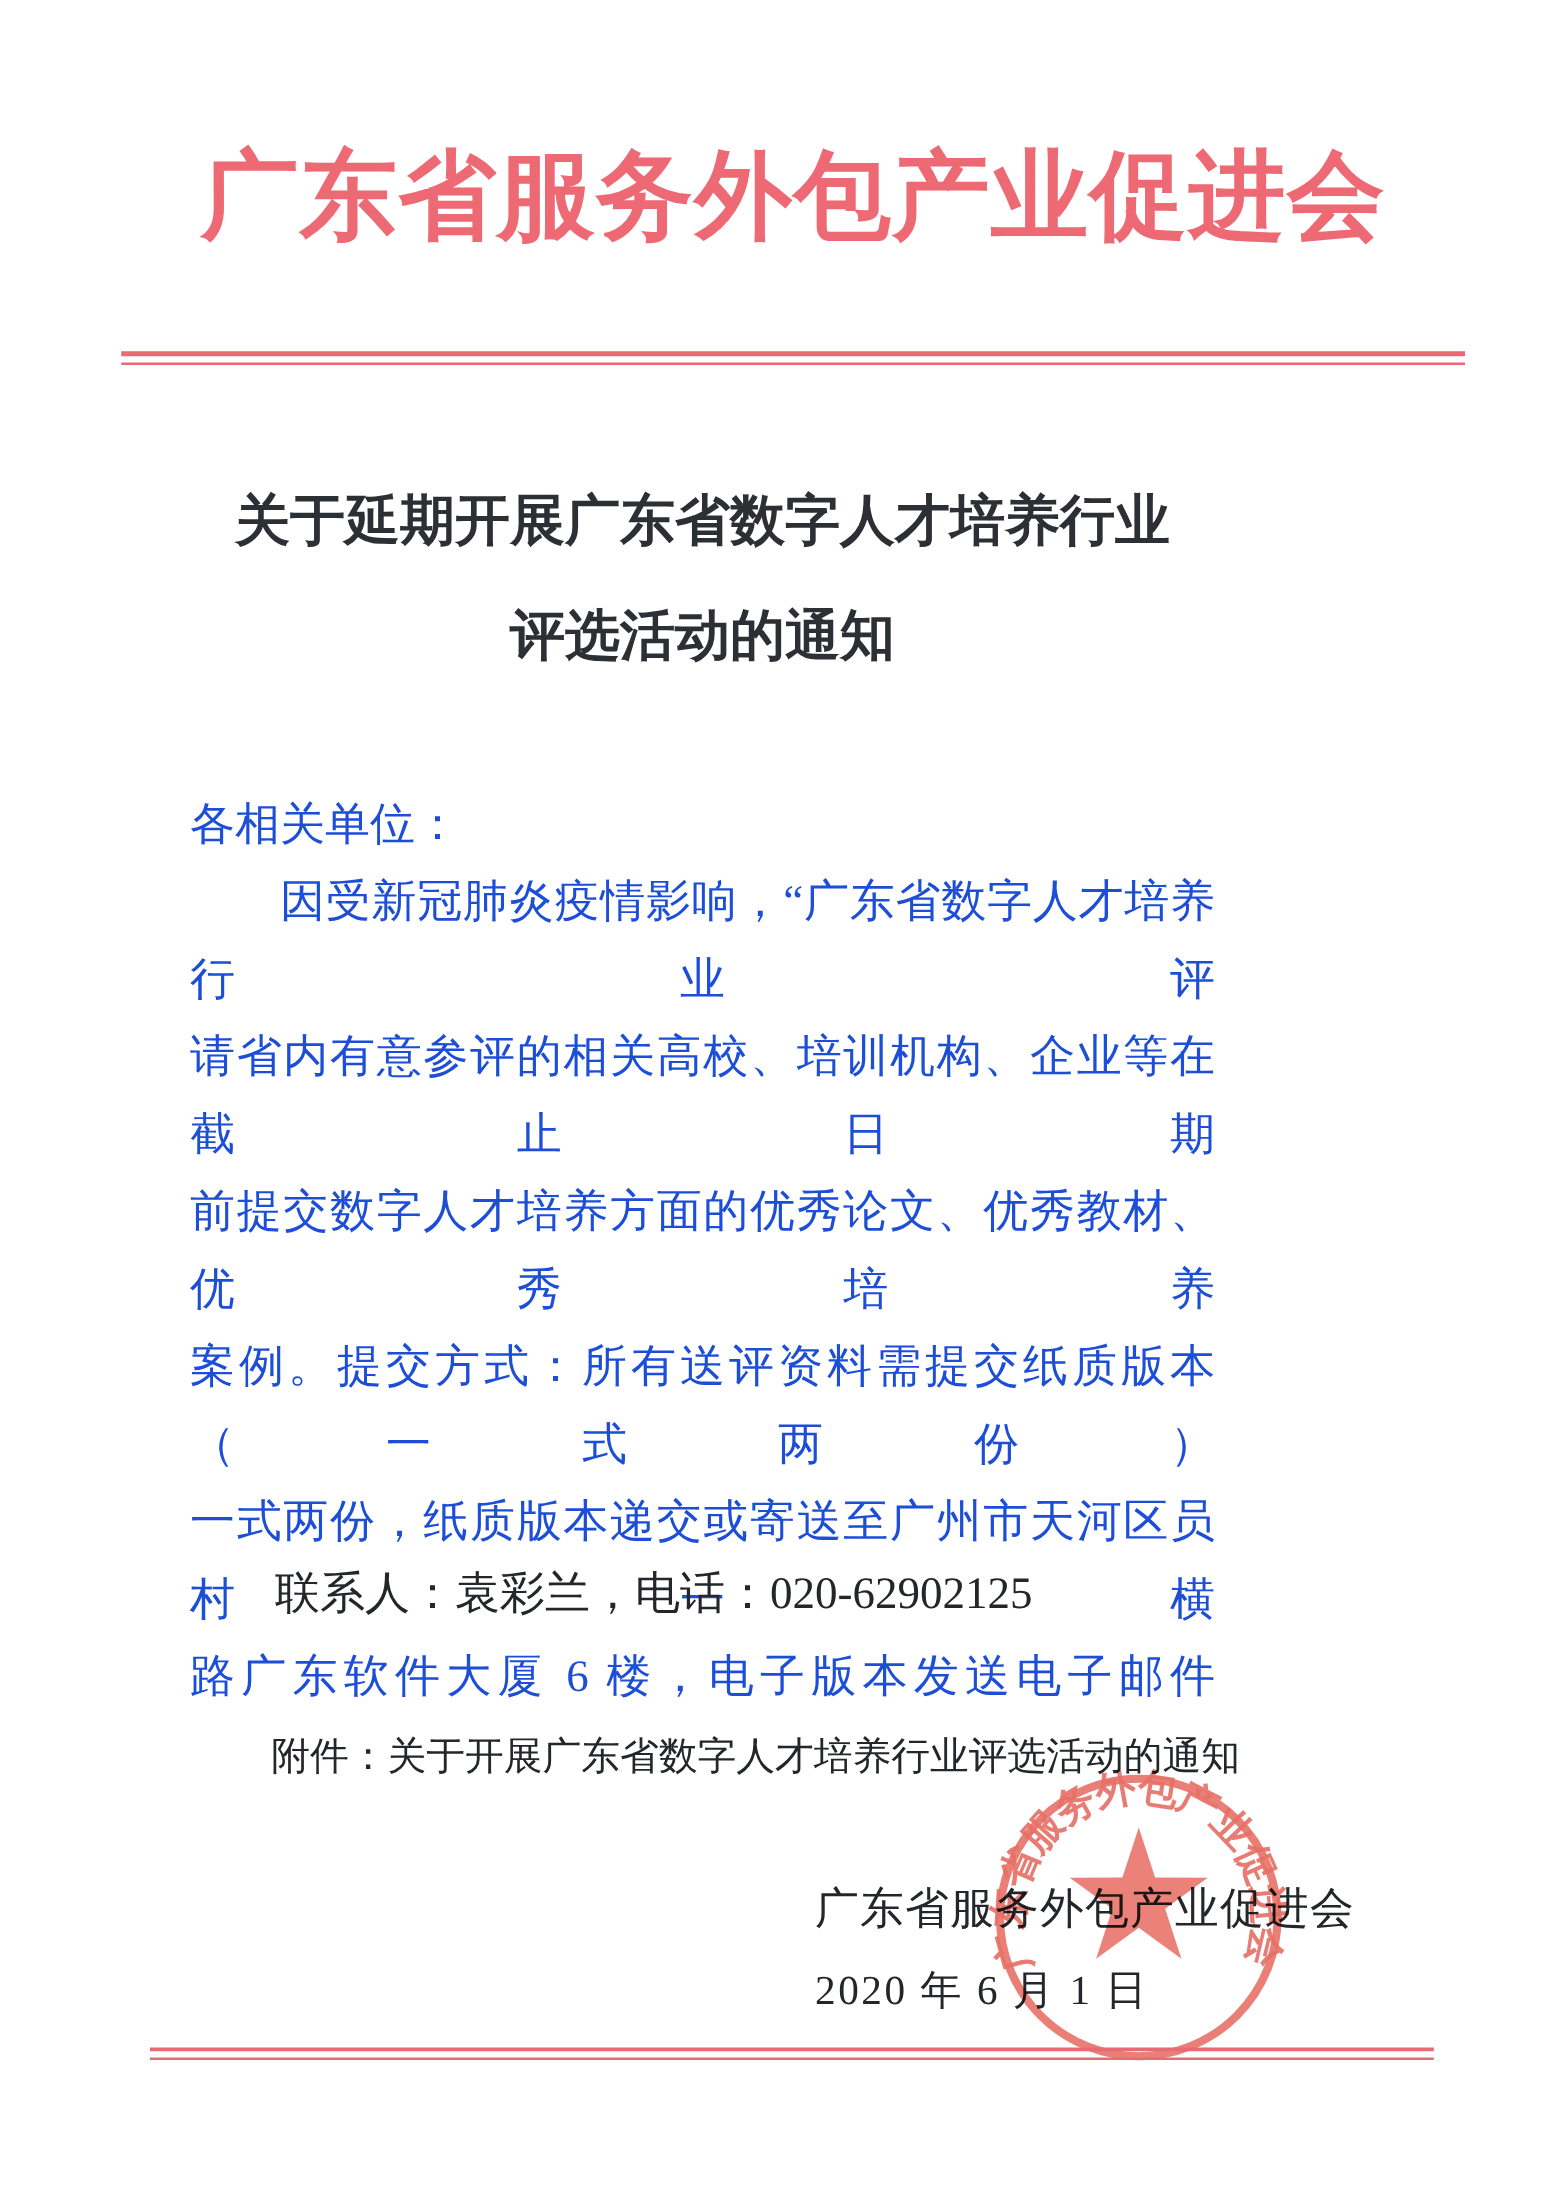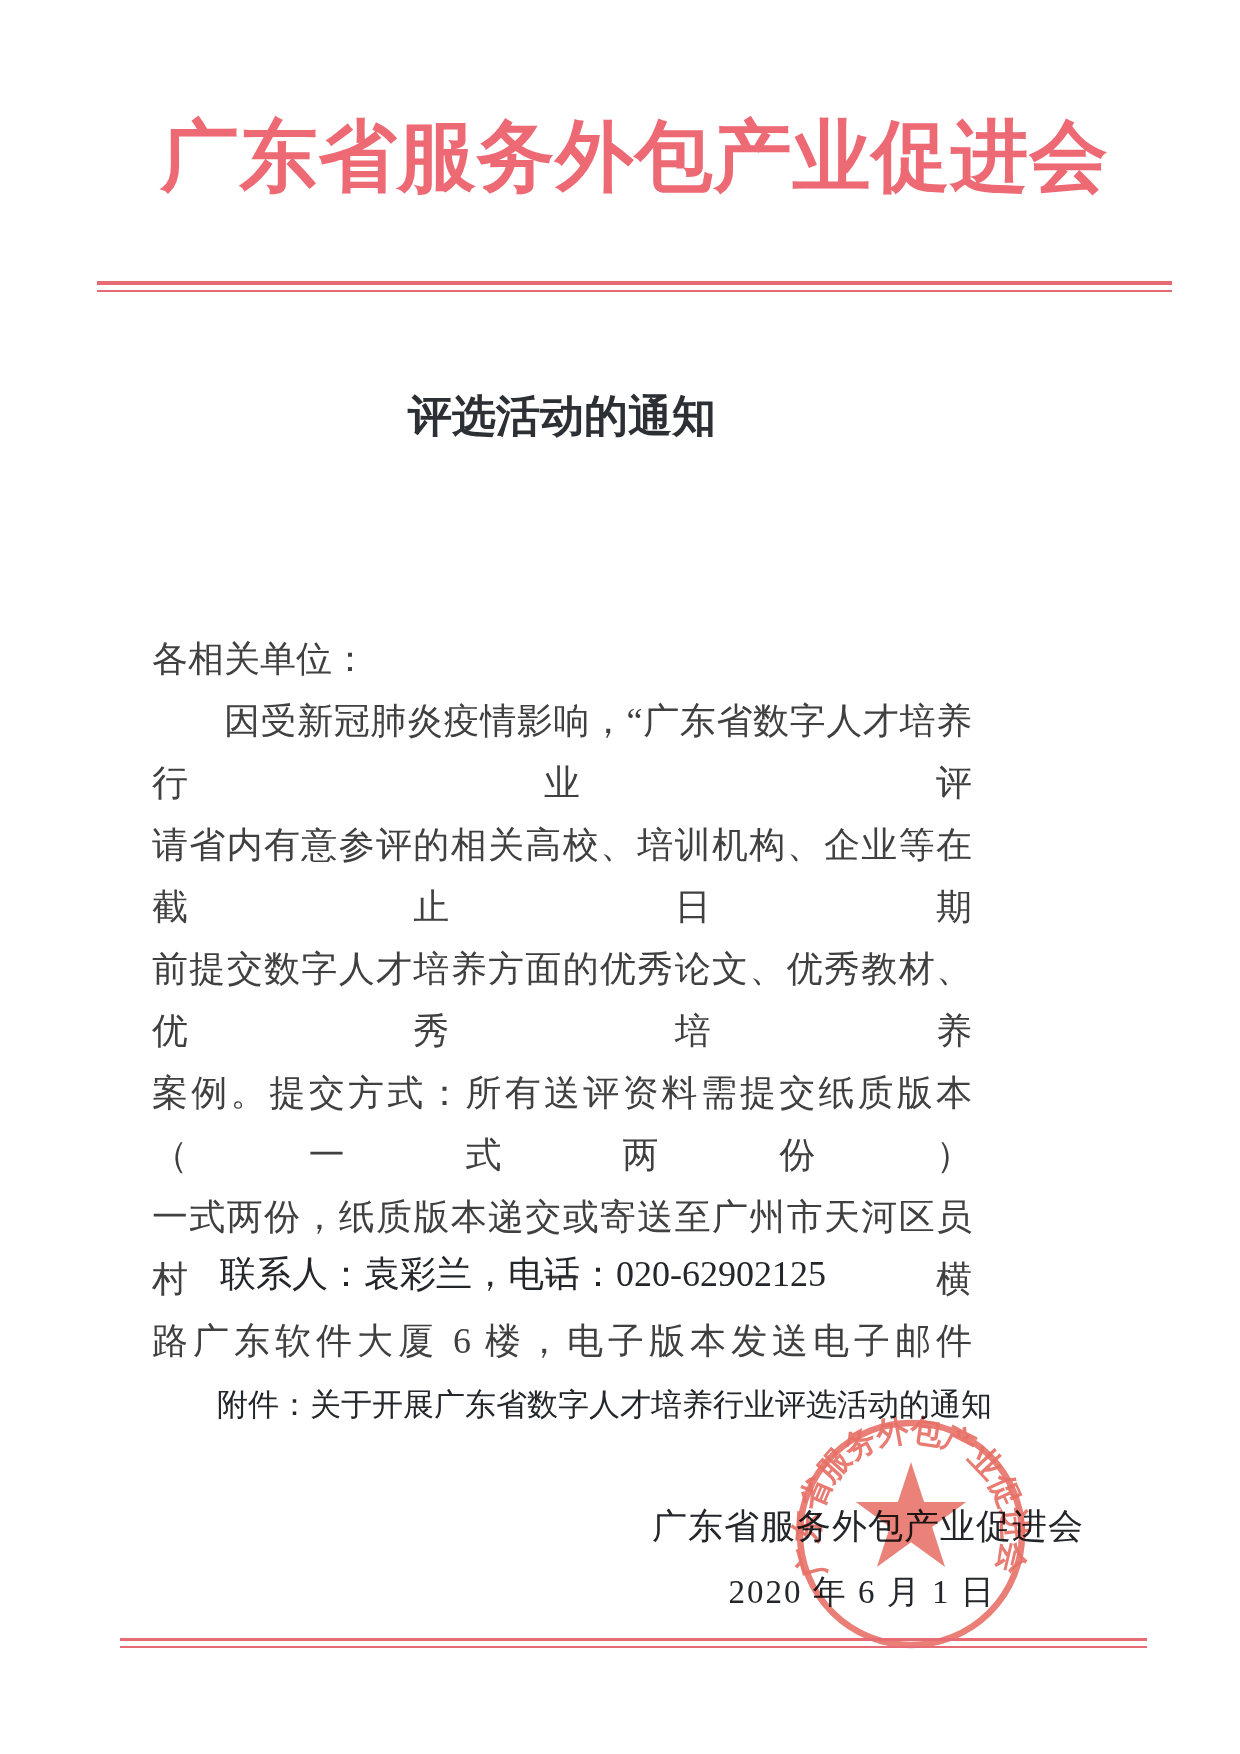--- a/index.html
+++ b/index.html
@@ -33,21 +33,21 @@
   
   .doc-title {
     position:absolute; left:140px; top:371px; width:820px;
     text-align:center; font-weight:bold; color:#2c3035;
     font-size:44px; line-height:92px; white-space:nowrap;
   }
 
   
   .body-block {
     position:absolute; left:140px; top:628px; width:820px;
-    font-size:36px; line-height:62px; color:#404040;
+    font-size:36px; line-height:62px; color:#1d4ed8;
   }
   .salutation { text-align:left; }
   .para-line { text-align:justify; text-align-last:justify; }
   .para-line.indent { text-indent:2em; }
 
   .contact-line {
     position:absolute; left:208px; top:1252px; width:760px;
     font-size:36px; line-height:44px; white-space:nowrap;
   }
   .attachment-line {
@@ -56,21 +56,21 @@
   }
 
   
   .signature-line {
     position:absolute; left:640px; top:1503px; width:420px;
     text-align:center; font-size:35px; letter-spacing:1px;
     white-space:nowrap;
   }
   .date-line {
     position:absolute; left:640px; top:1570px; width:420px;
-    text-align:center; font-size:33px; letter-spacing:2px;
+    font-size:33px; letter-spacing:2px;
     white-space:nowrap;
   }
 
   
   .stamp {
     position:absolute; left:759px; top:1392px; width:280px; height:284px;
     mix-blend-mode:multiply; opacity:0.85; pointer-events:none;
   }
 
   
@@ -82,20 +82,21 @@
 
 <div class="page">
 
   <div class="letterhead">
     <div class="org-cn">广东省服务外包产业促进会</div>
   </div>
   <div class="rule-thick"></div>
   <div class="rule-thin"></div>
 
   <div class="doc-title">
+    <div>关于延期开展广东省数字人才培养行业</div>
     <div>评选活动的通知</div>
   </div>
 
   <div class="body-block">
     <div class="salutation">各相关单位：</div>
     <div>
         <div class="para-line indent">因受新冠肺炎疫情影响，“广东省数字人才培养行业评</div>
         <div class="para-line">请省内有意参评的相关高校、培训机构、企业等在截止日期</div>
         <div class="para-line">前提交数字人才培养方面的优秀论文、优秀教材、优秀培养</div>
         <div class="para-line">案例。提交方式：所有送评资料需提交纸质版本（一式两份）</div>

